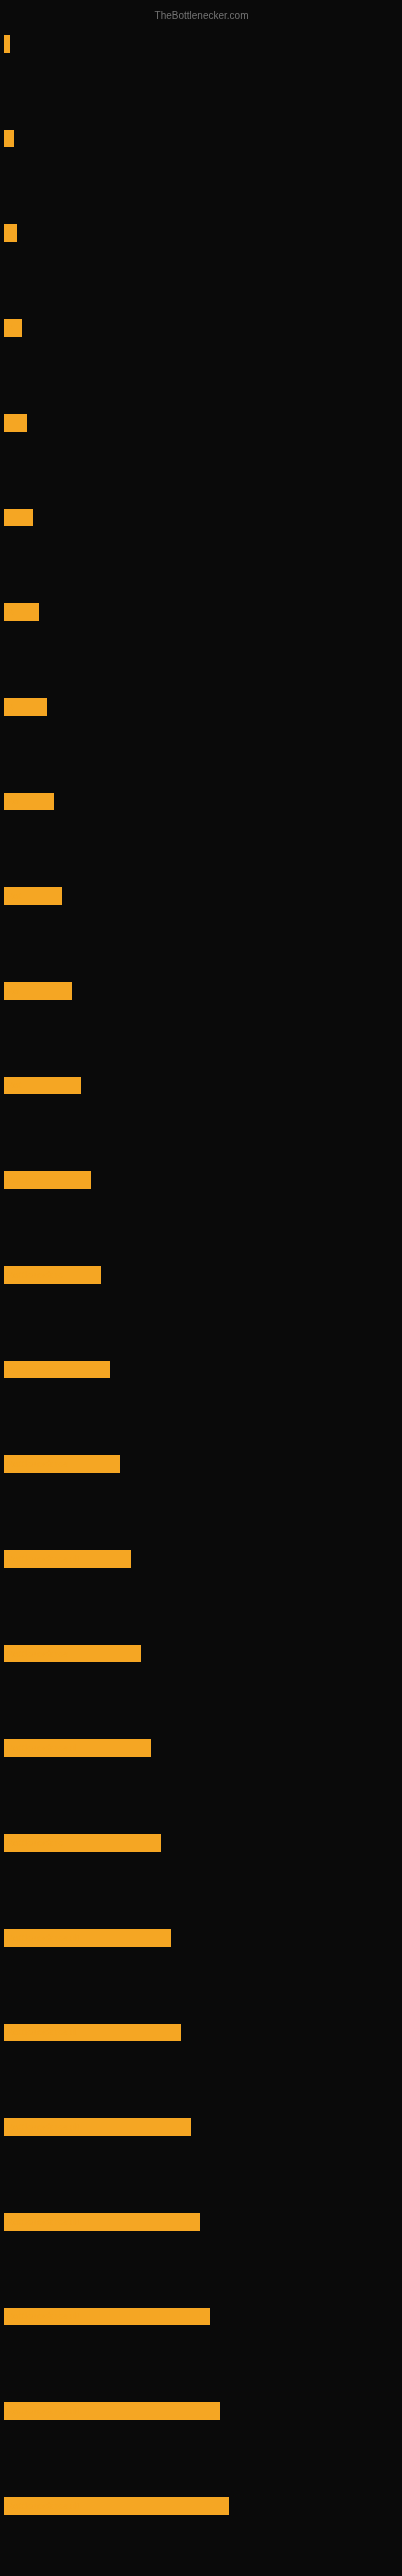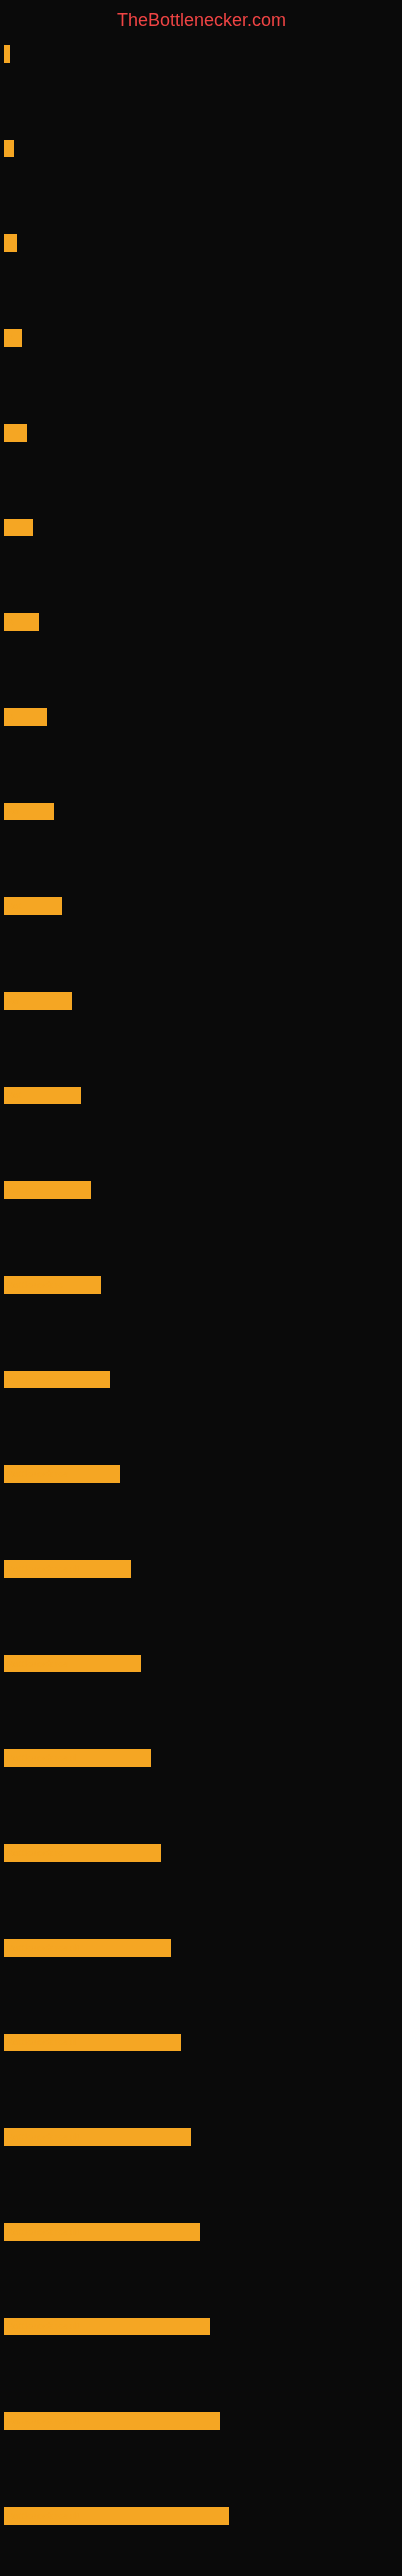--- a/index.html
+++ b/index.html
@@ -16,22 +16,22 @@
       overflow-x: hidden;
     }
 
     .page-container {
       width: 403px;
       background-color: #0a0a0a;
       padding: 0;
     }
 
     .site-title {
-      color: #ef4444;
-      font-size: 18px;
+      color: #737373;
+      font-size: 10px;
       text-align: center;
       padding: 9.7px 0 6.4px 0;
       font-weight: normal;
     }
 
     .bars-section {
       padding: 8px 0 0 0;
     }
 
     .bar-row {

